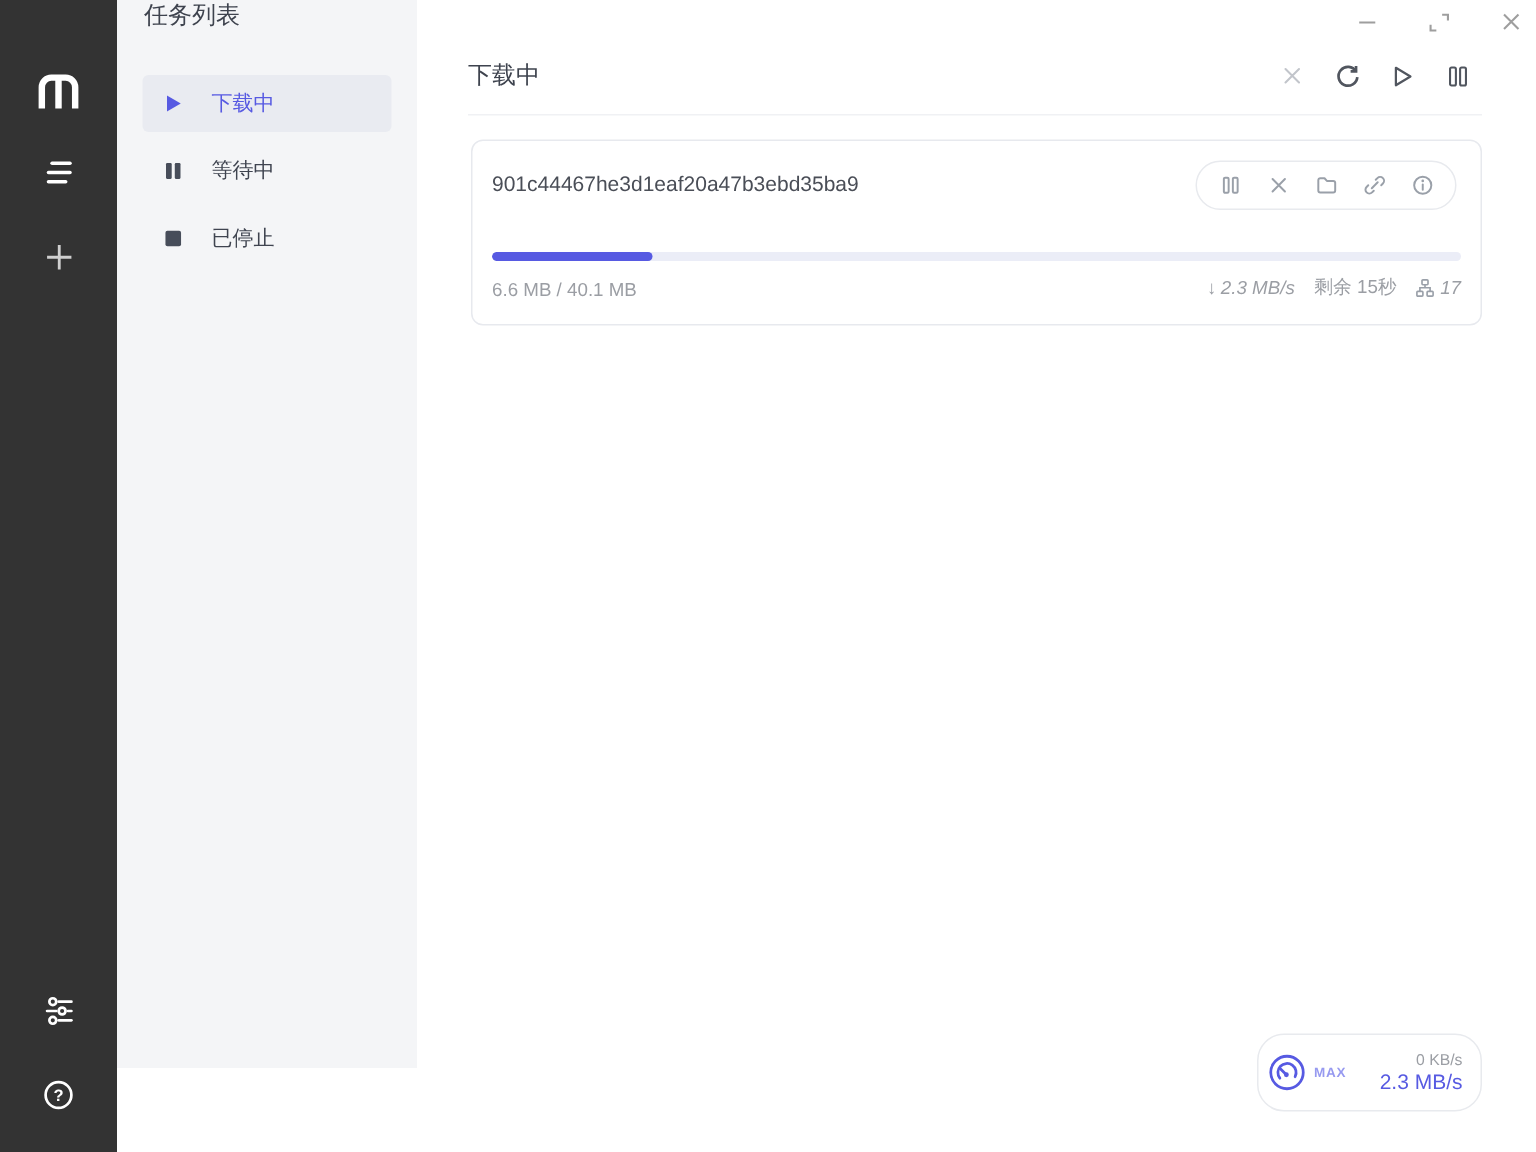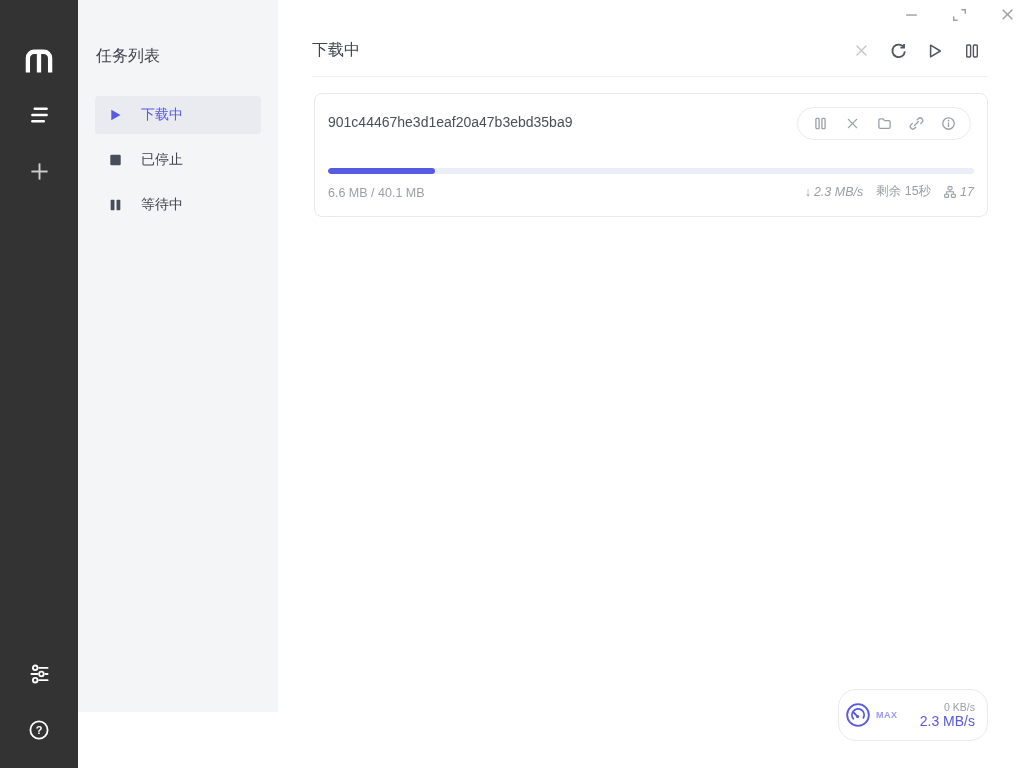--- a/index.html
+++ b/index.html
@@ -13,21 +13,21 @@
   .rail-top { display:flex; flex-direction:column; align-items:center; padding-top:40px; }
   .rail-bottom { margin-top:auto; display:flex; flex-direction:column; align-items:center; padding-bottom:18px; }
   .rail-btn { width:40px; height:40px; display:flex; align-items:center; justify-content:center;
     color:#fff; cursor:pointer; }
   .rail-top .rail-btn { margin-bottom:16px; }
   .rail-bottom .rail-btn { margin-top:16px; }
   .rail-btn.logo { margin-bottom:15px; }
   .rail-btn.plus { color:#cfcfcf; }
 
   
-  .sidebar { width:200px; flex:0 0 200px; height:712px; background:var(--sidebar-bg,#f4f5f7); padding-top:46px; }
+  .sidebar { width:200px; flex:0 0 200px; height:712px; background:var(--sidebar-bg,#f4f5f7); }
   .sidebar-title { font-size:16px; font-weight:normal; color:#3e434e; padding:0 18px; margin-bottom:29px; }
   .nav-item { height:38px; margin:0 17px 7px 17px; border-radius:4px; display:flex; align-items:center;
     padding:0 14px; cursor:pointer; color:#3f4450; }
   .nav-item .nav-icon { width:14px; height:14px; display:flex; align-items:center; color:#474d5a; }
   .nav-item .nav-label { font-size:14px; margin-left:18px; }
   .nav-item.active { background:var(--active-item-bg,#e9ebf1); color:var(--accent,#575ae2); }
   .nav-item.active .nav-icon { color:var(--accent,#575ae2); }
 
   
   .main { flex:1; position:relative; height:768px; background:#fff; }
@@ -138,33 +138,33 @@
       <span class="nav-icon">
         <svg width="13" height="14" viewBox="0 0 14 14">
             <path d="M2.5 1.3 L12.4 7 L2.5 12.7 Z" fill="currentColor"></path>
           </svg>
       </span>
       <span class="nav-label">下载中</span>
     </div>
     <div class="nav-item">
       <span class="nav-icon">
         <svg width="13" height="14" viewBox="0 0 14 14">
-            <rect x="1.4" y="1.4" width="11.2" height="11.2" rx="1.4" fill="currentColor"></rect>
-          </svg>
-      </span>
-      <span class="nav-label">已停止</span>
+          <rect x="1.8" y="1.3" width="4.1" height="11.4" rx="0.8" fill="currentColor"></rect>
+          <rect x="8.1" y="1.3" width="4.1" height="11.4" rx="0.8" fill="currentColor"></rect>
+        </svg>
+      </span>
+      <span class="nav-label">等待中</span>
     </div>
     <div class="nav-item">
       <span class="nav-icon">
         <svg width="13" height="14" viewBox="0 0 14 14">
-          <rect x="1.8" y="1.3" width="4.1" height="11.4" rx="0.8" fill="currentColor"></rect>
-          <rect x="8.1" y="1.3" width="4.1" height="11.4" rx="0.8" fill="currentColor"></rect>
-        </svg>
-      </span>
-      <span class="nav-label">等待中</span>
+            <rect x="1.4" y="1.4" width="11.2" height="11.2" rx="1.4" fill="currentColor"></rect>
+          </svg>
+      </span>
+      <span class="nav-label">已停止</span>
     </div>
   </nav>
 </aside>
 
 <main class="main">
 
   <div class="window-controls">
     <div class="win-btn">
       <span>
         <svg width="15" height="15" viewBox="0 0 14 14">

